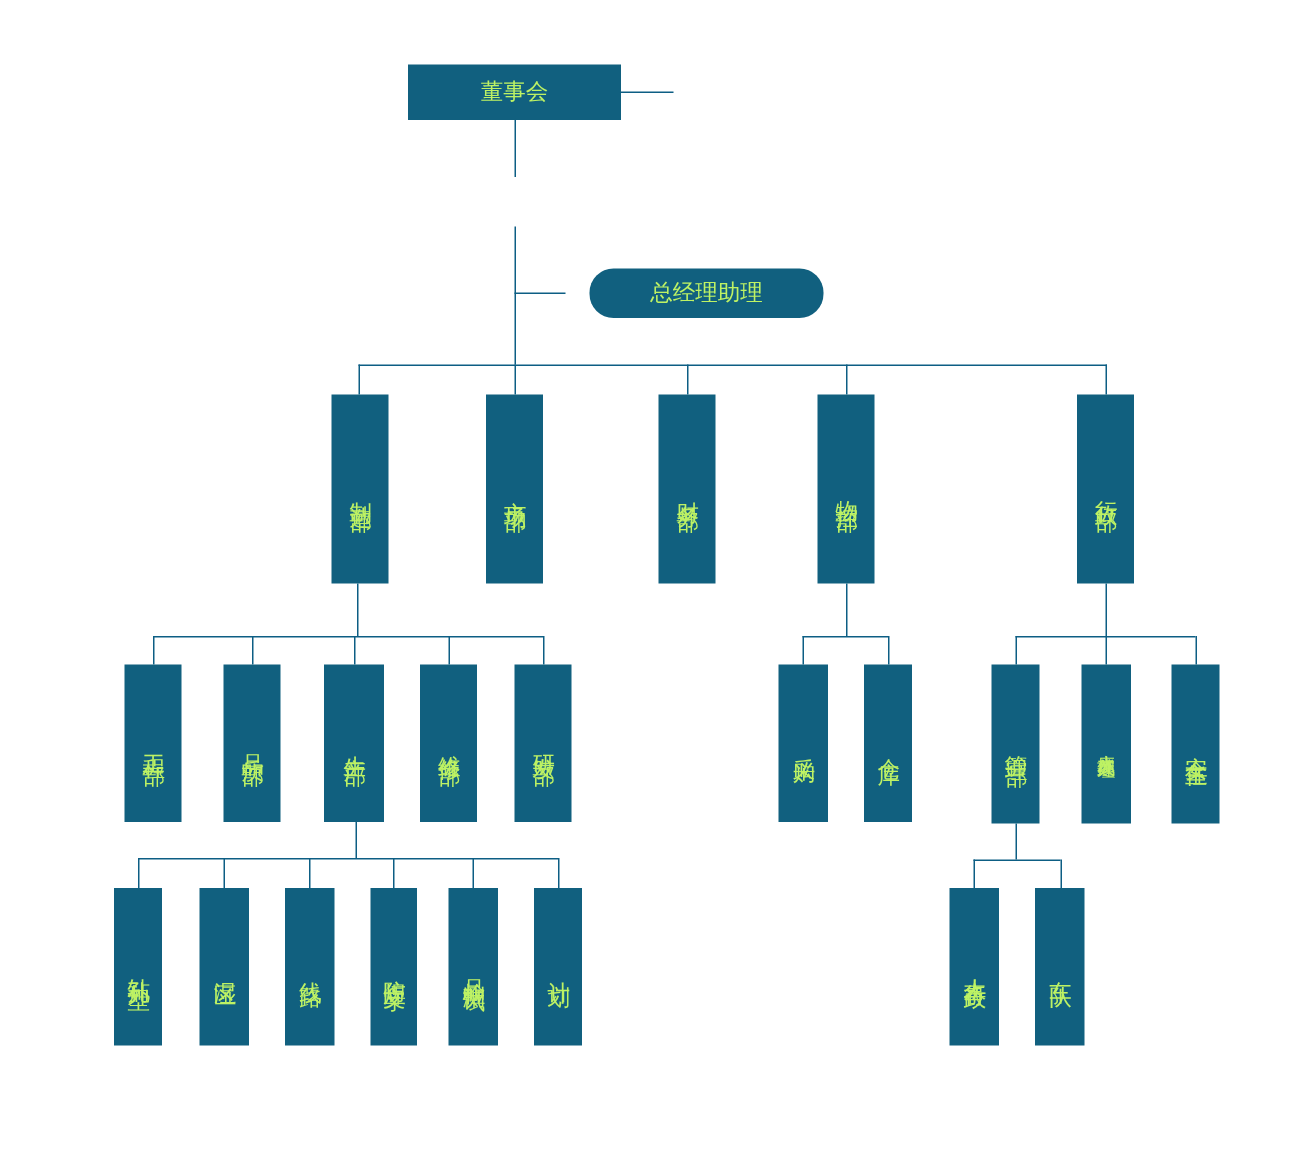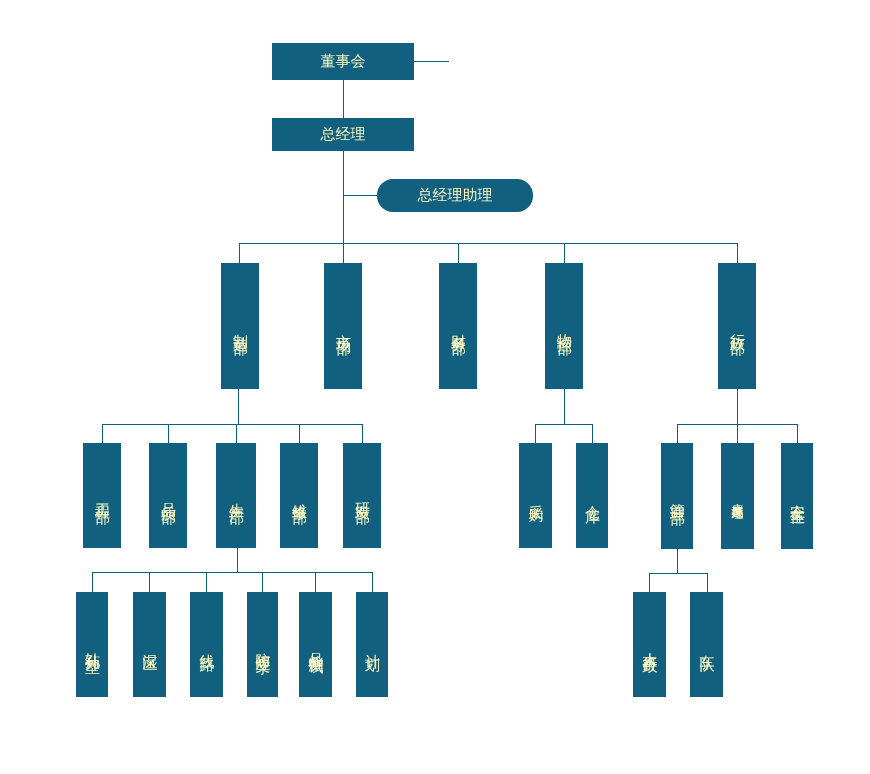--- a/index.html
+++ b/index.html
@@ -11,21 +11,21 @@
   .canvas {
     position: relative;
     width: 870px;
     height: 774px;
     background: #ffffff;
     overflow: hidden;
   }
   .node {
     position: absolute;
     background: #11607F;
-    color: #fef9c3;
+    color: #bef264;
     display: flex;
     align-items: center;
     justify-content: center;
     font-size: 15px;
     line-height: 1;
     text-align: right;
   }
   .node.v span {
     writing-mode: vertical-rl;
     text-orientation: upright;
@@ -90,24 +90,21 @@
   <div class="ln" style="left:372px; top:572px; width:1px; height:20px;"></div>
 
   <div class="ln" style="left:677px; top:549px; width:1px; height:24px;"></div>
   <div class="ln" style="left:649px; top:573px; width:58px; height:1px;"></div>
   <div class="ln" style="left:649px; top:573px; width:1px; height:19px;"></div>
   <div class="ln" style="left:707px; top:573px; width:1px; height:19px;"></div>
 
   <div class="node h" style="left:272px; top:43px; width:142px; height:37px;">
     <span>董事会</span>
   </div>
-  <div class="node h" style="left:272px; top:118px; width:142px; height:33px;">
-    <span>总经理</span>
-  </div>
-  <div class="node h" style="left:377px; top:179px; width:156px; height:33px;border-radius:16px;">
+  <div class="node h" style="left:393px; top:179px; width:156px; height:33px;border-radius:16px;">
     <span>总经理助理</span>
   </div>
 
   <div class="node v" style="left:221px; top:263px; width:38px; height:126px;">
     <span>制造部</span>
   </div>
   <div class="node v" style="left:324px; top:263px; width:38px; height:126px;">
     <span>市场部</span>
   </div>
   <div class="node v" style="left:439px; top:263px; width:38px; height:126px;">

